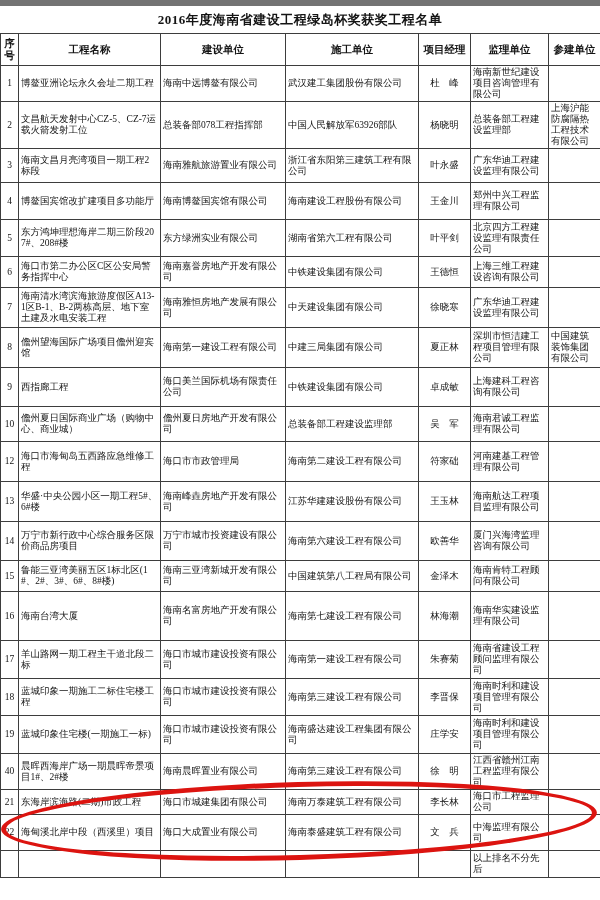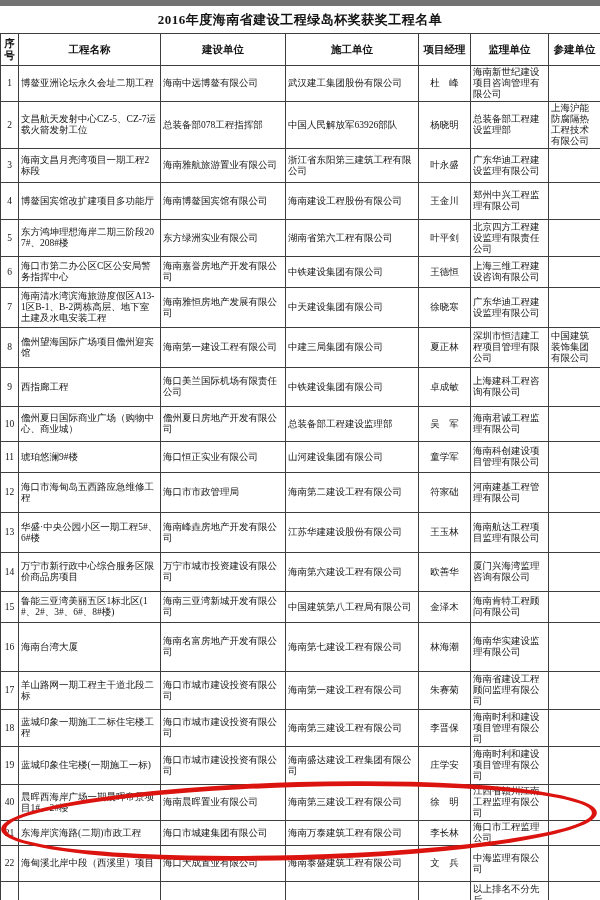--- a/index.html
+++ b/index.html
@@ -140,29 +140,20 @@
         </tr>
         <tr style="height: 35px;">
           <td class="c-no">10</td>
           <td class="c-project">儋州夏日国际商业广场（购物中心、商业城）</td>
           <td class="c-builder">儋州夏日房地产开发有限公司</td>
           <td class="c-contractor">总装备部工程建设监理部</td>
           <td class="c-manager">吴　军</td>
           <td class="c-supervisor">海南君诚工程监理有限公司</td>
           <td class="c-participant"></td>
         </tr>
-        <tr style="height: 31px;">
-          <td class="c-no">11</td>
-          <td class="c-project">琥珀悠澜9#楼</td>
-          <td class="c-builder">海口恒正实业有限公司</td>
-          <td class="c-contractor">山河建设集团有限公司</td>
-          <td class="c-manager">童学军</td>
-          <td class="c-supervisor">海南科创建设项目管理有限公司</td>
-          <td class="c-participant"></td>
-        </tr>
         <tr style="height: 40px;">
           <td class="c-no">12</td>
           <td class="c-project">海口市海甸岛五西路应急维修工程</td>
           <td class="c-builder">海口市市政管理局</td>
           <td class="c-contractor">海南第二建设工程有限公司</td>
           <td class="c-manager">符家础</td>
           <td class="c-supervisor">河南建基工程管理有限公司</td>
           <td class="c-participant"></td>
         </tr>
         <tr style="height: 40px;">

